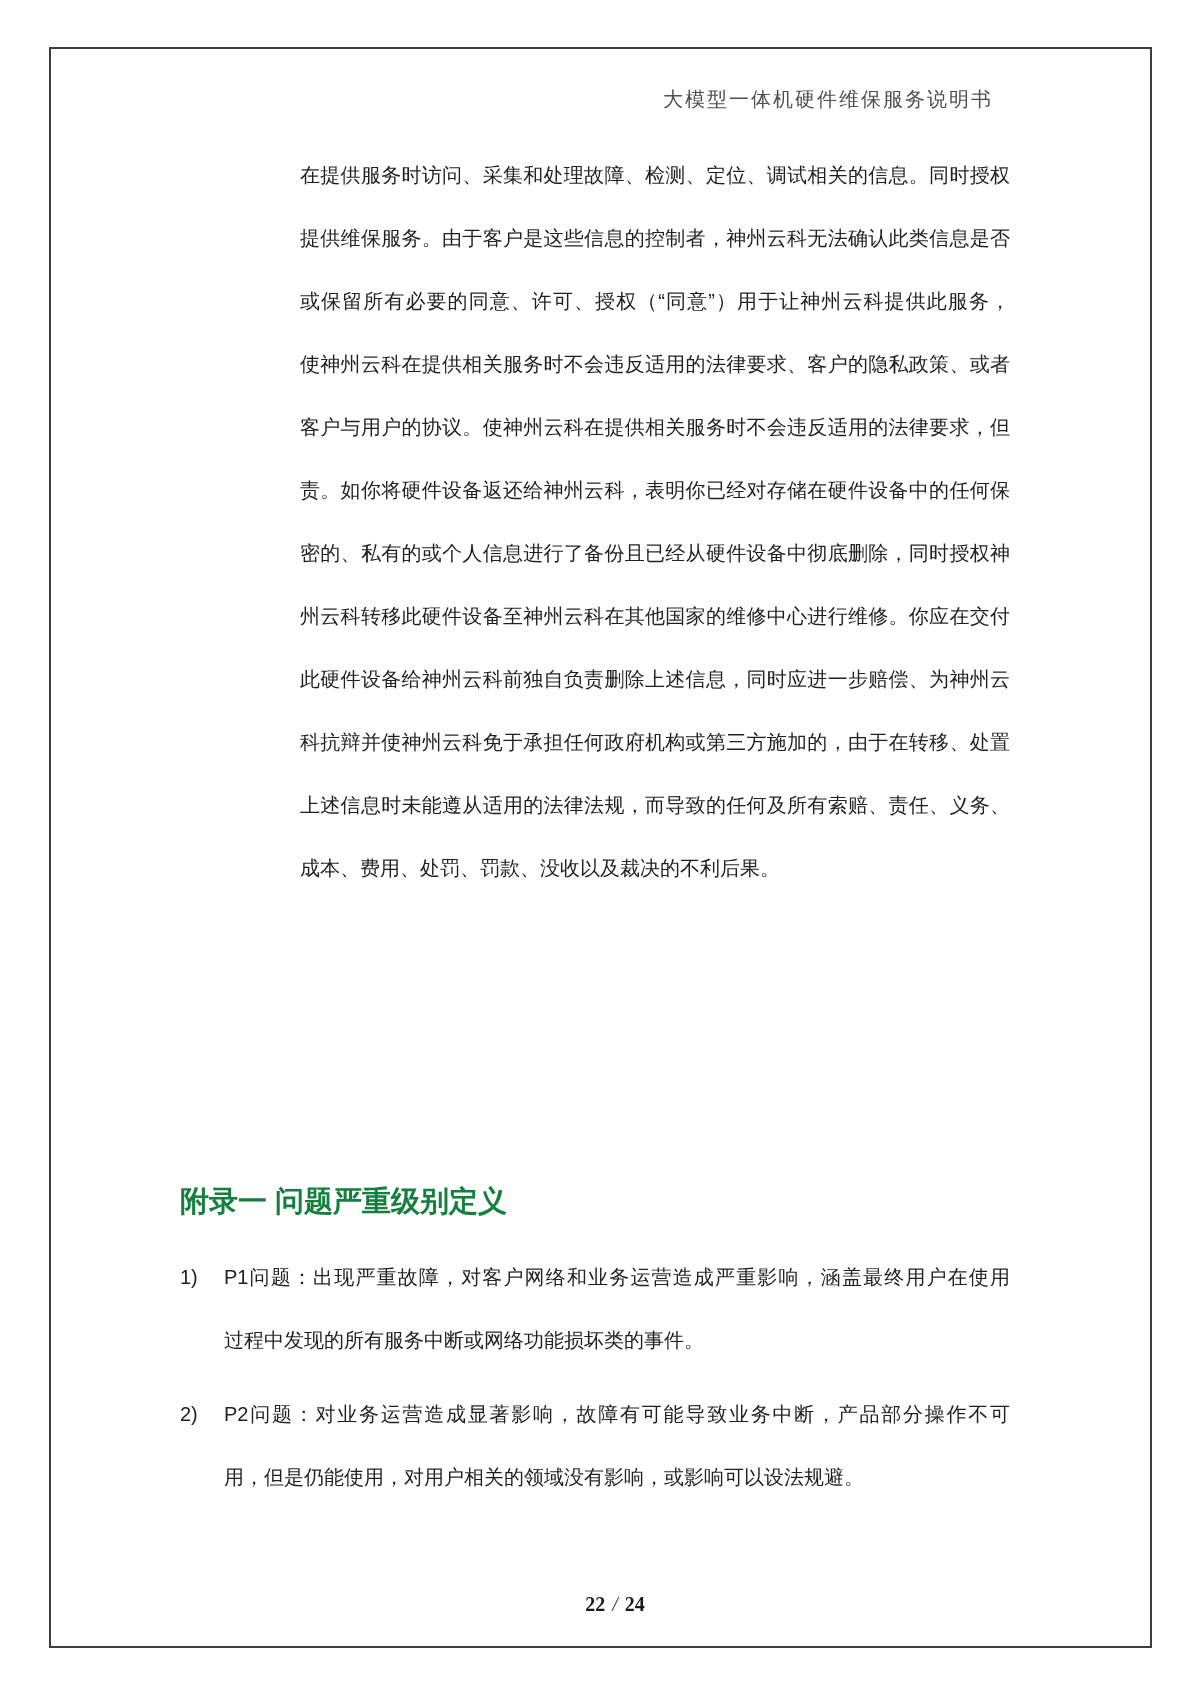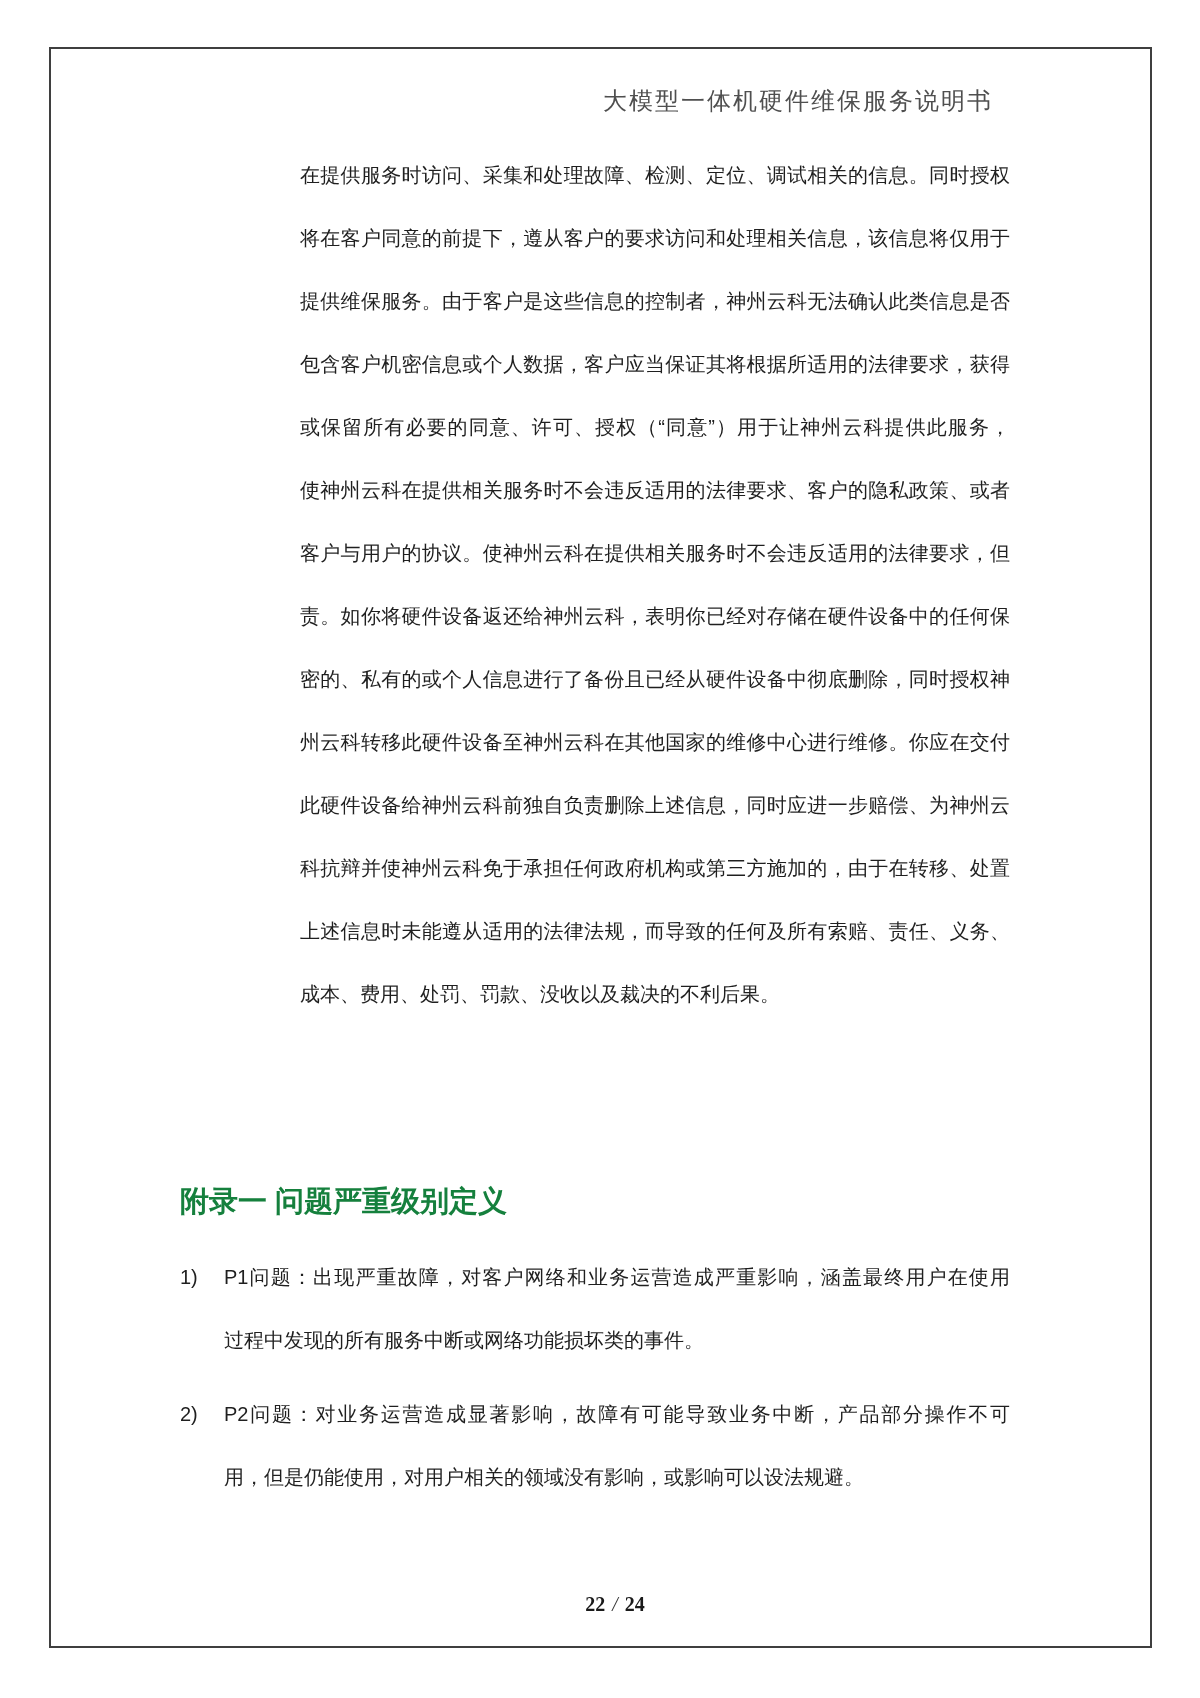--- a/index.html
+++ b/index.html
@@ -24,21 +24,21 @@
     border: 2px solid #3f3f3f;
     pointer-events: none;
   }
   .header-title {
     position: absolute;
     top: 88px;
     left: 0;
     width: 993px;
     text-align: right;
     font-family: "Liberation Serif", "DejaVu Serif", serif;
-    font-size: 24px;
+    font-size: 20px;
     line-height: 1.1;
     letter-spacing: 2px;
     color: #4f4f4f;
     white-space: nowrap;
   }
   .body-paragraph {
     position: absolute;
     left: 300px;
     top: 144px;
     width: 710px;
@@ -111,23 +111,21 @@
 <body>
 
 <div class="page">
 
   <div class="page-border"></div>
 
   <div class="header-title">大模型一体机硬件维保服务说明书</div>
 
   <div class="body-paragraph">
     <div class="para-line justify">在提供服务时访问、采集和处理故障、检测、定位、调试相关的信息。同时授权神</div>
-    <div class="para-line justify">将在客户同意的前提下，遵从客户的要求访问和处理相关信息，该信息将仅用于</div>
     <div class="para-line justify">提供维保服务。由于客户是这些信息的控制者，神州云科无法确认此类信息是否</div>
-    <div class="para-line justify">包含客户机密信息或个人数据，客户应当保证其将根据所适用的法律要求，获得</div>
     <div class="para-line justify">或保留所有必要的同意、许可、授权（“同意”）用于让神州云科提供此服务，</div>
     <div class="para-line justify">使神州云科在提供相关服务时不会违反适用的法律要求、客户的隐私政策、或者</div>
     <div class="para-line justify">客户与用户的协议。使神州云科在提供相关服务时不会违反适用的法律要求，但神</div>
     <div class="para-line justify">责。如你将硬件设备返还给神州云科，表明你已经对存储在硬件设备中的任何保</div>
     <div class="para-line justify">密的、私有的或个人信息进行了备份且已经从硬件设备中彻底删除，同时授权神</div>
     <div class="para-line justify">州云科转移此硬件设备至神州云科在其他国家的维修中心进行维修。你应在交付</div>
     <div class="para-line justify">此硬件设备给神州云科前独自负责删除上述信息，同时应进一步赔偿、为神州云</div>
     <div class="para-line justify">科抗辩并使神州云科免于承担任何政府机构或第三方施加的，由于在转移、处置</div>
     <div class="para-line justify">上述信息时未能遵从适用的法律法规，而导致的任何及所有索赔、责任、义务、</div>
     <div class="para-line">成本、费用、处罚、罚款、没收以及裁决的不利后果。</div>

